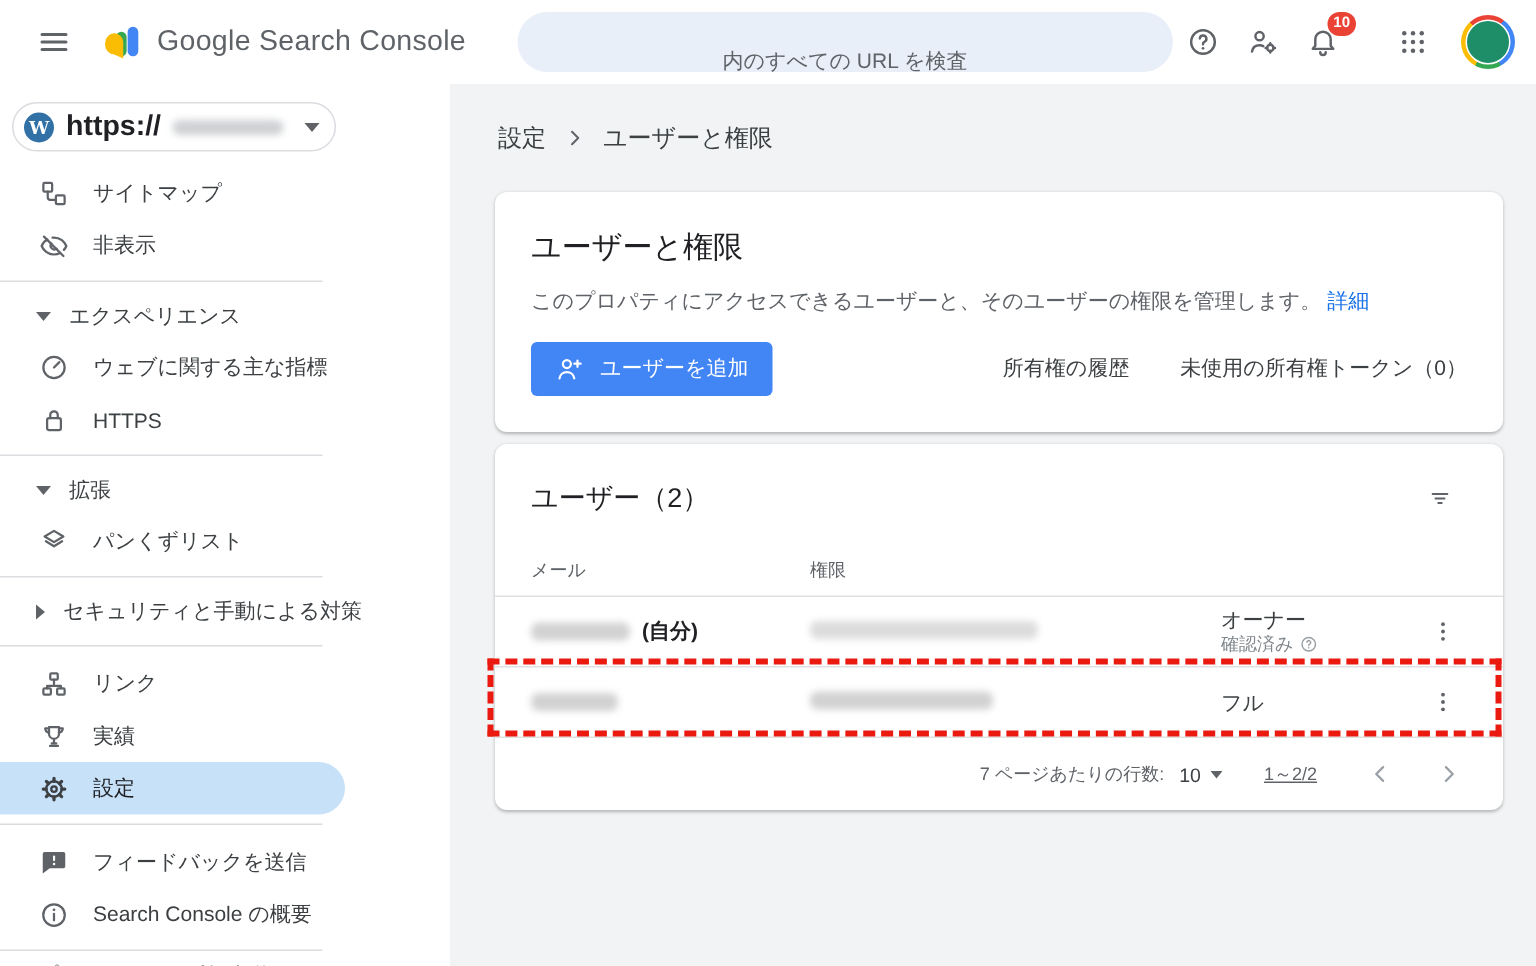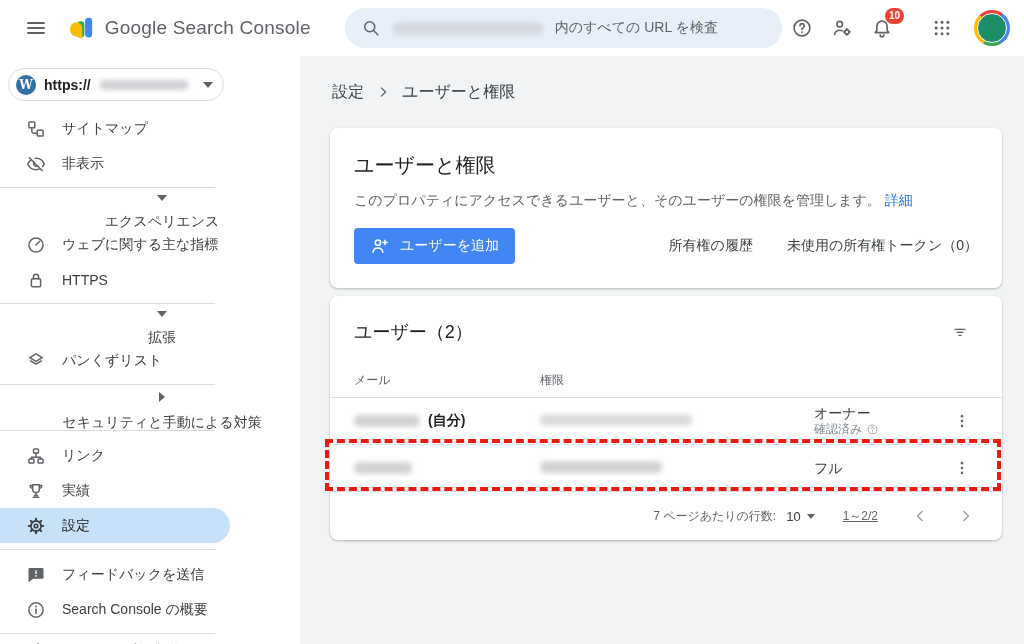--- a/index.html
+++ b/index.html
@@ -10,43 +10,43 @@
     color:#3c4043; -webkit-font-smoothing:antialiased;
   }
   svg { display:block; }
   .ic { stroke:#5f6368; fill:none; stroke-width:1.8; stroke-linecap:round; stroke-linejoin:round; }
 
   
   .topbar { height:56px; display:flex; align-items:center; background:#fff; padding-left:16px; }
   .icon-btn { width:40px; height:40px; border:none; background:transparent; display:flex; align-items:center; justify-content:center; border-radius:50%; cursor:pointer; position:relative; padding:0; }
   .logo { display:flex; align-items:center; gap:10px; margin-left:12px; cursor:pointer; }
   .logo-text { font-size:19px; color:#5f6368; letter-spacing:.2px; white-space:nowrap; }
-  .searchbar { margin-left:34px; width:440px; height:40px; background:#e9eff8; border-radius:20px; display:flex; align-items:center; padding:0 16px; gap:12px; cursor:text; }
+  .searchbar { margin-left:34px; width:440px; height:40px; background:#e9eff8; border-radius:20px; display:flex; align-items:center; padding:0 16px; gap:12px; cursor:text;flex-direction:column; }
   .search-text { font-size:14px; color:#5f6368; white-space:nowrap; }
   .topbar-right { margin-left:auto; display:flex; align-items:center; padding-right:14px; }
   .badge { position:absolute; top:0px; right:-2px; background:#ea4335; color:#fff; font-size:10px; font-weight:bold; line-height:14px; padding:1px 4px; border-radius:9px; min-width:18px; text-align:center; }
   .apps-btn { margin-left:20px; }
   .avatar-ring { margin-left:12px; width:36px; height:36px; border-radius:50%; padding:2px;
     background:conic-gradient(#ea4335 0 10%, #4285f4 10% 42%, #34a853 42% 58%, #fbbc04 58% 88%, #ea4335 88% 100%);
     display:flex; align-items:center; justify-content:center; cursor:pointer; }
   .avatar-core { width:30px; height:30px; border-radius:50%; background:#1e8e68; border:1px solid #fff; }
 
   
   .app-body { display:flex; height:588px; }
   .sidebar { width:300px; flex-shrink:0; background:#fff; padding-top:12px; overflow:hidden; }
   .main { flex:1; background:#f1f3f4; padding:0 22px 0 30px; position:relative; overflow:hidden; }
 
   
   .property-pill { margin-left:8px; width:216px; height:33px; border:1px solid #dadce0; border-radius:17px; background:#fff; display:flex; align-items:center; padding:0 10px 0 7px; gap:8px; cursor:pointer; }
   .wp-badge { width:20px; height:20px; border-radius:50%; background:#3171a6; color:#fff; font-size:12px; font-weight:bold; font-family:"DejaVu Serif",serif; display:flex; align-items:center; justify-content:center; flex-shrink:0; }
-  .proto { font-size:14px; font-weight:bold; color:#202124; }
+  .proto { font-size:19px; font-weight:bold; color:#202124; }
   .side-list { margin-top:10px; }
   .side-item { height:35px; display:flex; align-items:center; gap:16px; padding-left:26px; font-size:14px; color:#3c4043; cursor:pointer; }
   .side-item.selected { background:#c7e1f8; width:230px; border-radius:0 18px 18px 0; color:#202124; }
-  .side-header { height:32px; display:flex; align-items:center; gap:12px; padding-left:24px; font-size:14px; color:#3c4043; cursor:pointer;flex-direction:column; }
+  .side-header { height:32px; display:flex; align-items:center; gap:12px; padding-left:24px; font-size:14px; color:#3c4043; cursor:pointer; }
   .tri-down { width:0; height:0; border-left:5px solid transparent; border-right:5px solid transparent; border-top:6px solid #5f6368; }
   .tri-right { width:0; height:0; border-top:5px solid transparent; border-bottom:5px solid transparent; border-left:6px solid #5f6368; }
   .divider { height:1px; background:#dadce0; margin:6px 85px 7px 0; }
   .side-footer { padding-left:26px; margin-top:6px; font-size:13px; color:#5f6368; display:flex; gap:24px; }
   .side-footer span { cursor:pointer; }
 
   
   .breadcrumb { height:72px; display:flex; align-items:center; gap:10px; font-size:16px; color:#3c4043; padding-left:2px; }
   .crumb-link { cursor:pointer; }
   .card { background:#fff; border-radius:8px; box-shadow:0 1px 2px rgba(60,64,67,.25), 0 1px 3px rgba(60,64,67,.1); }

